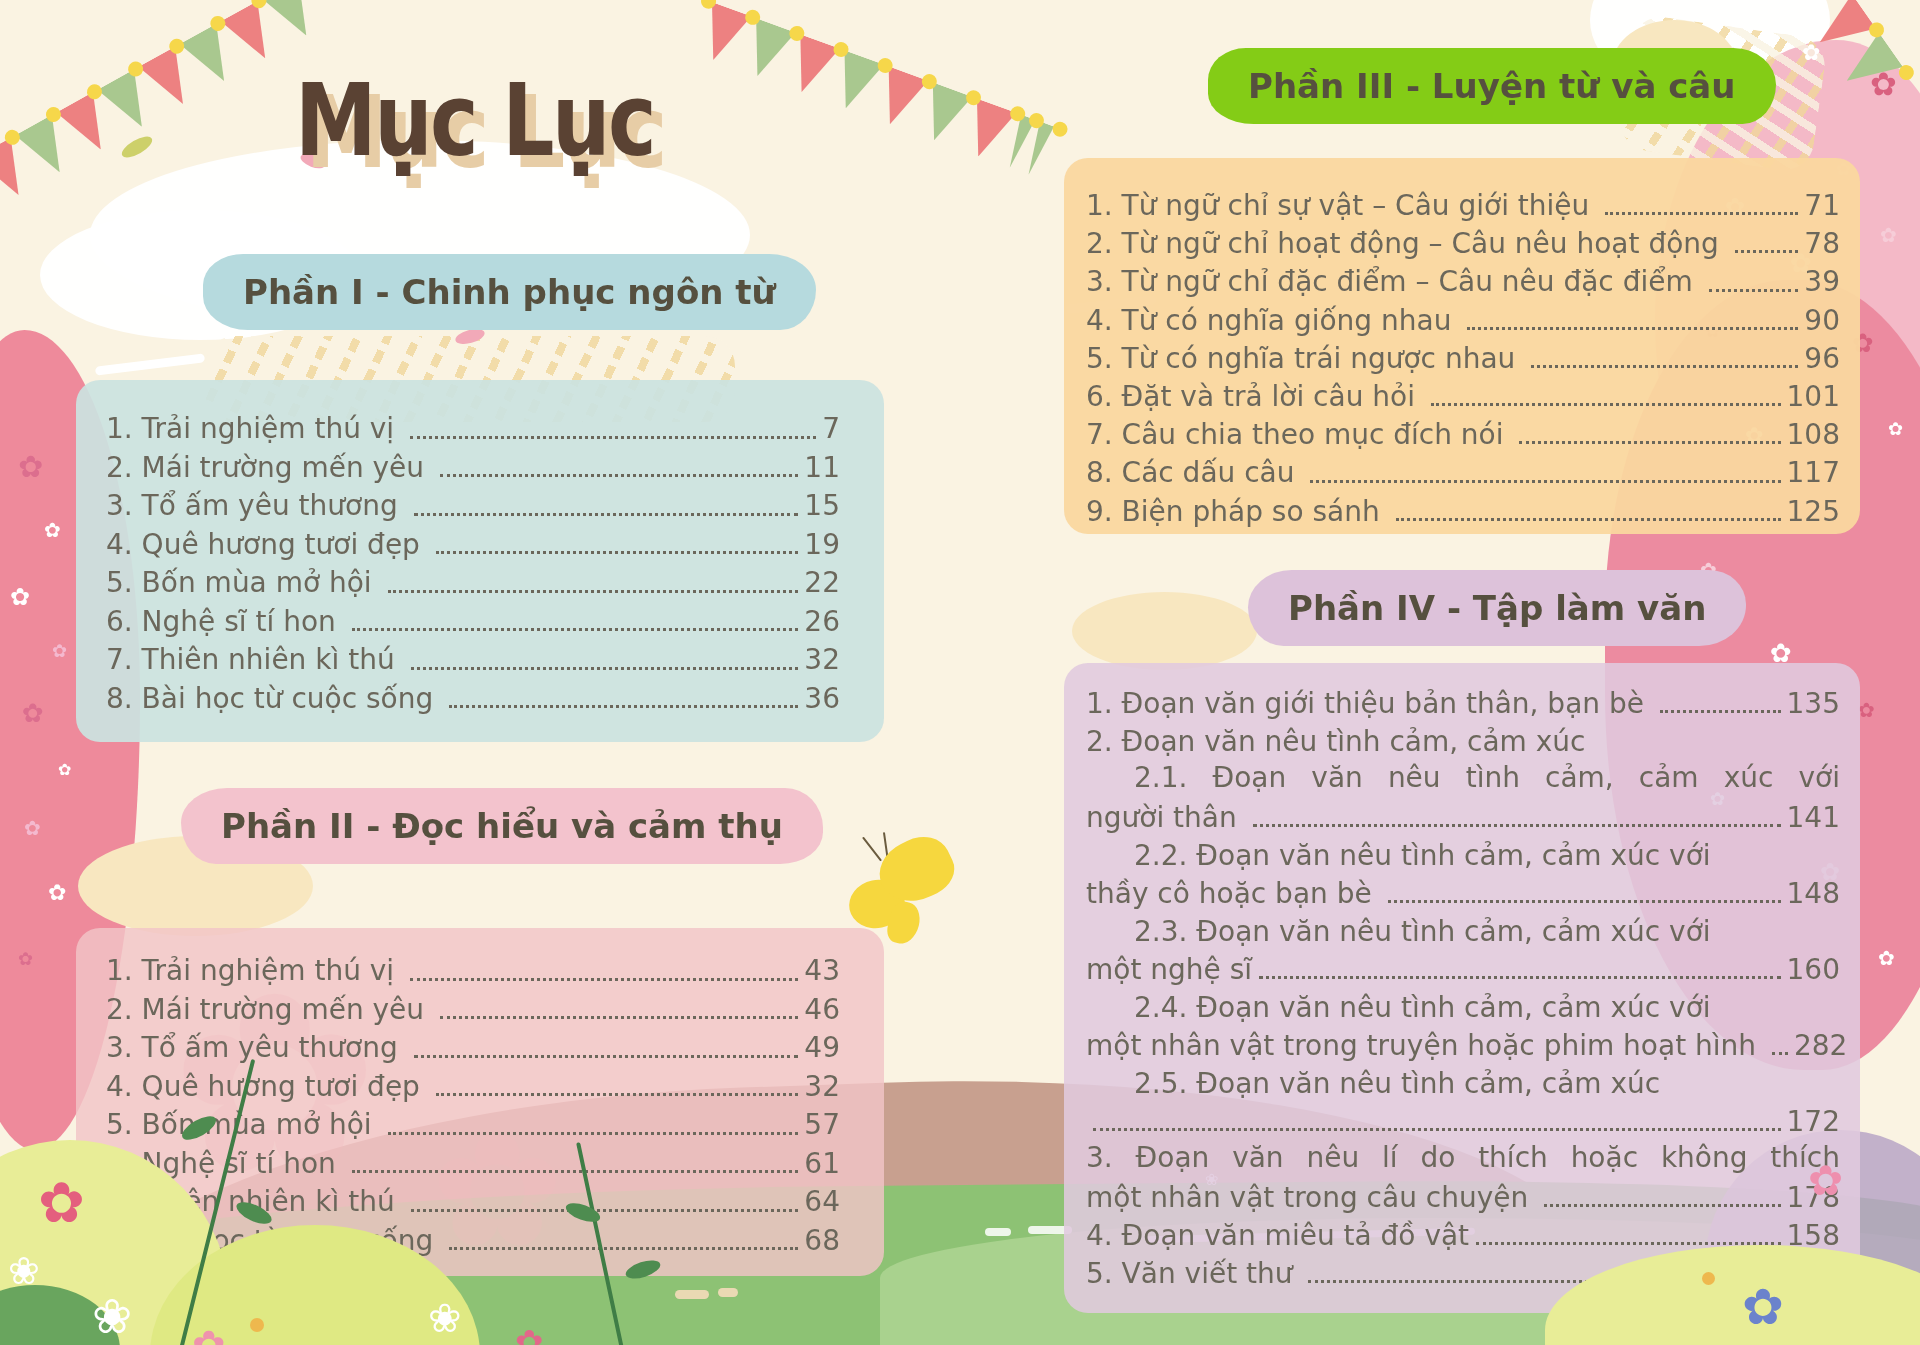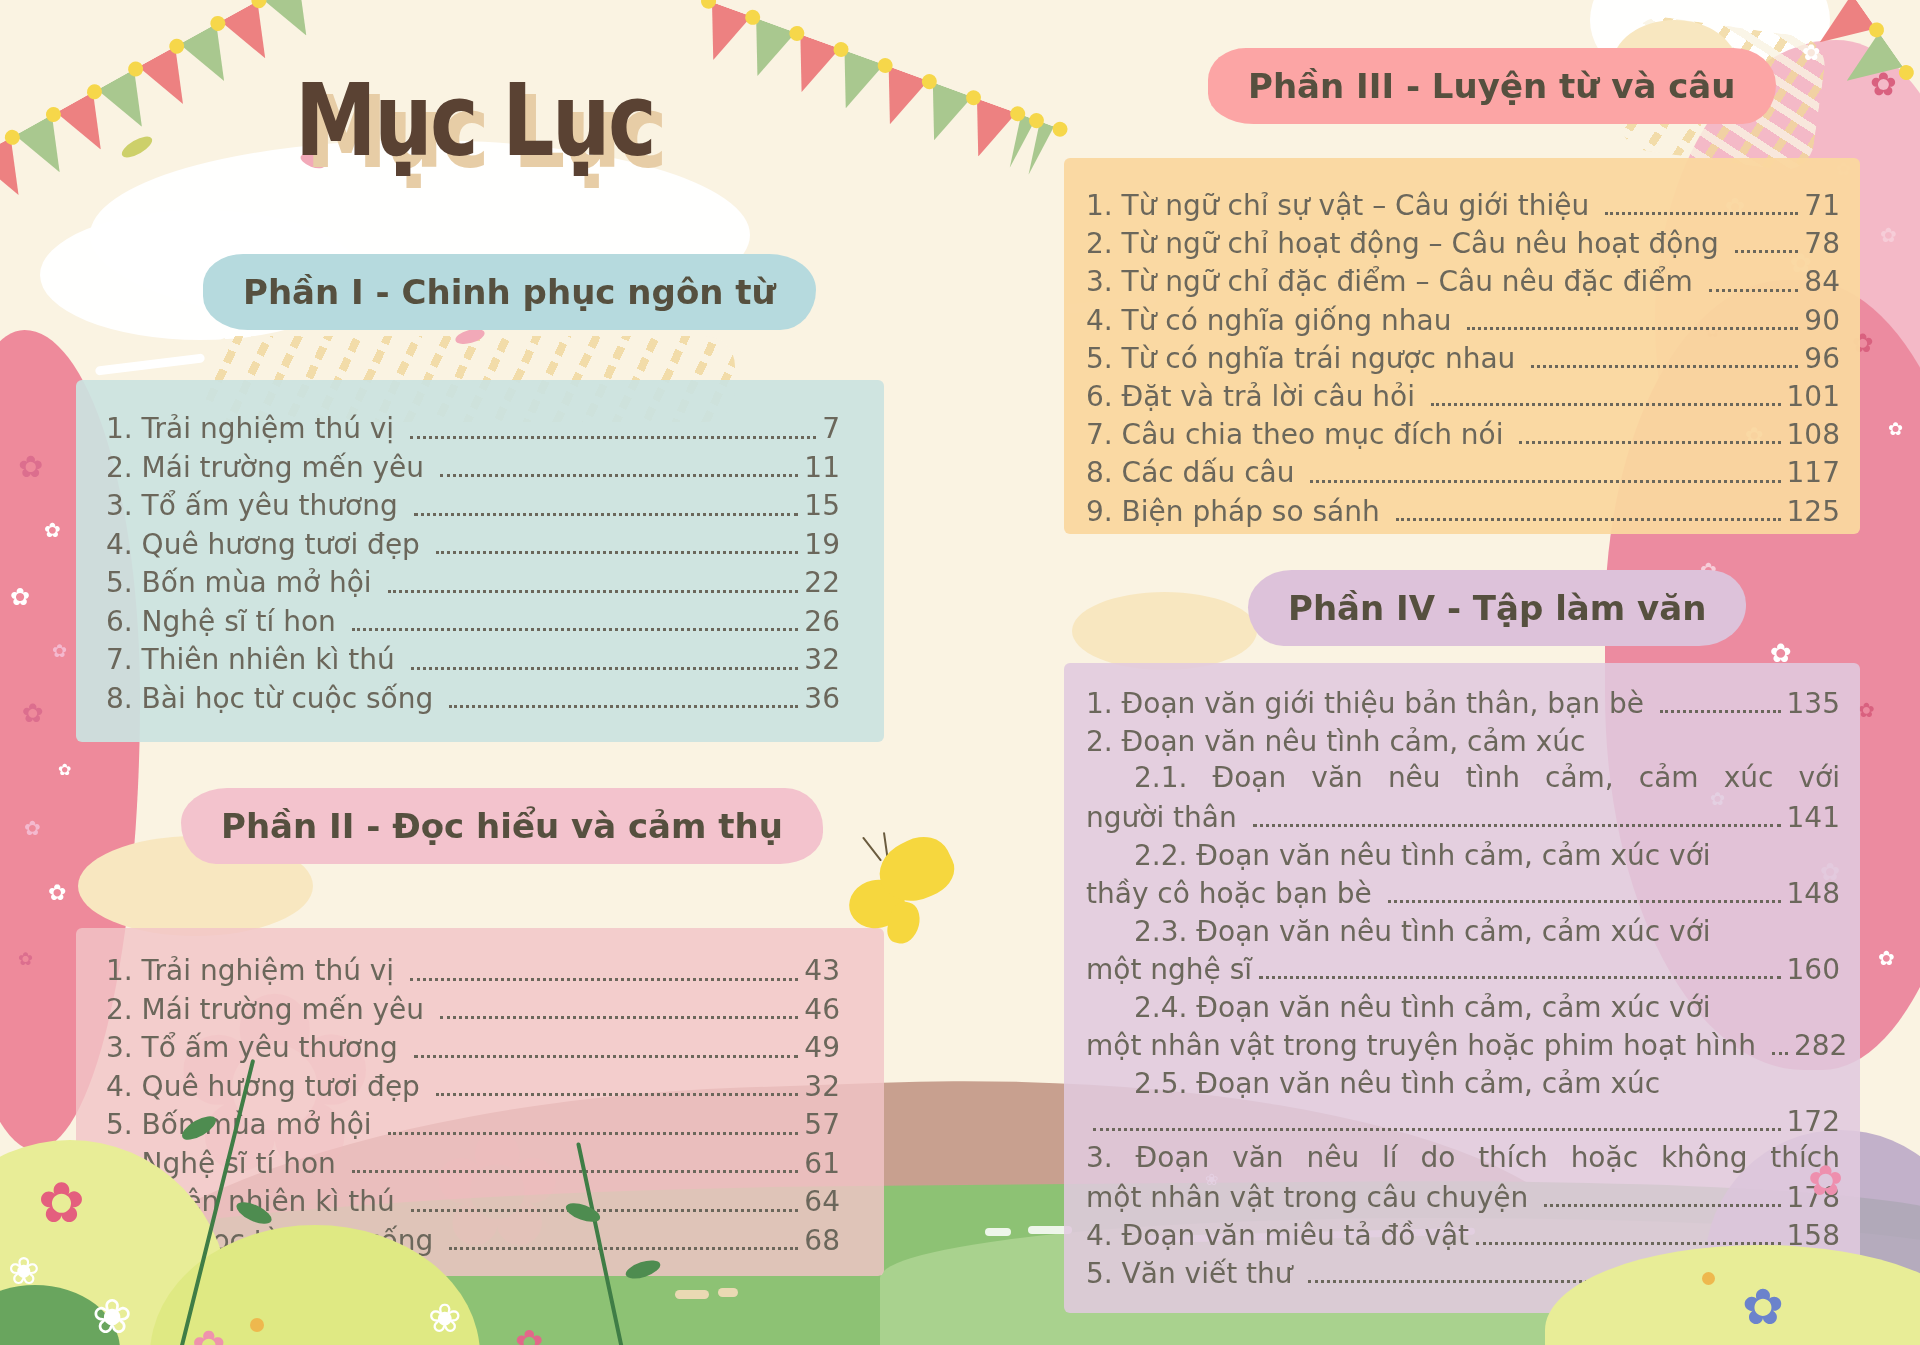--- a/index.html
+++ b/index.html
@@ -52,25 +52,25 @@
   .page-title{position:absolute;left:295px;top:62px;width:420px;
     font-size:100px;font-weight:bold;color:#5a4233;letter-spacing:-3px;
     transform:scaleX(.82);transform-origin:left top;text-align:center;z-index:4;
     text-shadow:13px 12px 0 #e7cda6;white-space:nowrap;}
 
   
   .pill{position:absolute;z-index:5;padding:18px 40px;font-size:34px;font-weight:bold;
     color:#56503f;white-space:nowrap;}
   .pill1{left:203px;top:254px;background:#b6dade;border-radius:52px 60px 46px 58px/40px 46px 52px 44px;}
   .pill2{left:181px;top:788px;background:#f3c3cd;border-radius:58px 48px 54px 44px/44px 50px 40px 52px;}
-  .pill3{left:1208px;top:48px;background:#fca5a5;border-radius:50px 56px 44px 60px/42px 48px 52px 40px;}
+  .pill3{left:1208px;top:48px;background:#84cc16;border-radius:50px 56px 44px 60px/42px 48px 52px 40px;}
   .pill4{left:1248px;top:570px;background:#ddc2da;border-radius:54px 46px 58px 44px/46px 42px 50px 48px;}
 
   
-  .panel{position:absolute;z-index:4;border-radius:6px;box-sizing:border-box;color:#6b675b;}
+  .panel{position:absolute;z-index:4;border-radius:24px;box-sizing:border-box;color:#6b675b;}
   .panel1{left:76px;top:380px;width:808px;height:362px;background:rgba(203,226,224,.93);
     padding:28px 44px 0 30px;}
   .panel2{left:76px;top:928px;width:808px;height:348px;background:rgba(242,196,199,.82);
     padding:22px 44px 0 30px;}
   .panel3{left:1064px;top:158px;width:796px;height:376px;background:rgba(250,215,159,.95);
     padding:27px 20px 0 22px;}
   .panel4{left:1064px;top:663px;width:796px;height:650px;background:rgba(224,201,222,.88);
     padding:20px 20px 0 22px;}
 
   .toc-line{display:flex;align-items:flex-end;font-size:28px;color:#6b675b;}
@@ -371,21 +371,21 @@
           <span class="pg">71</span>
         </div>
         <div class="toc-line">
           <span class="t">2. Từ ngữ chỉ hoạt động – Câu nêu hoạt động </span>
           <span class="leader"></span>
           <span class="pg">78</span>
         </div>
         <div class="toc-line">
           <span class="t">3. Từ ngữ chỉ đặc điểm – Câu nêu đặc điểm </span>
           <span class="leader"></span>
-          <span class="pg">84</span>
+          <span class="pg">39</span>
         </div>
         <div class="toc-line">
           <span class="t">4. Từ có nghĩa giống nhau </span>
           <span class="leader"></span>
           <span class="pg">90</span>
         </div>
         <div class="toc-line">
           <span class="t">5. Từ có nghĩa trái ngược nhau </span>
           <span class="leader"></span>
           <span class="pg">96</span>

